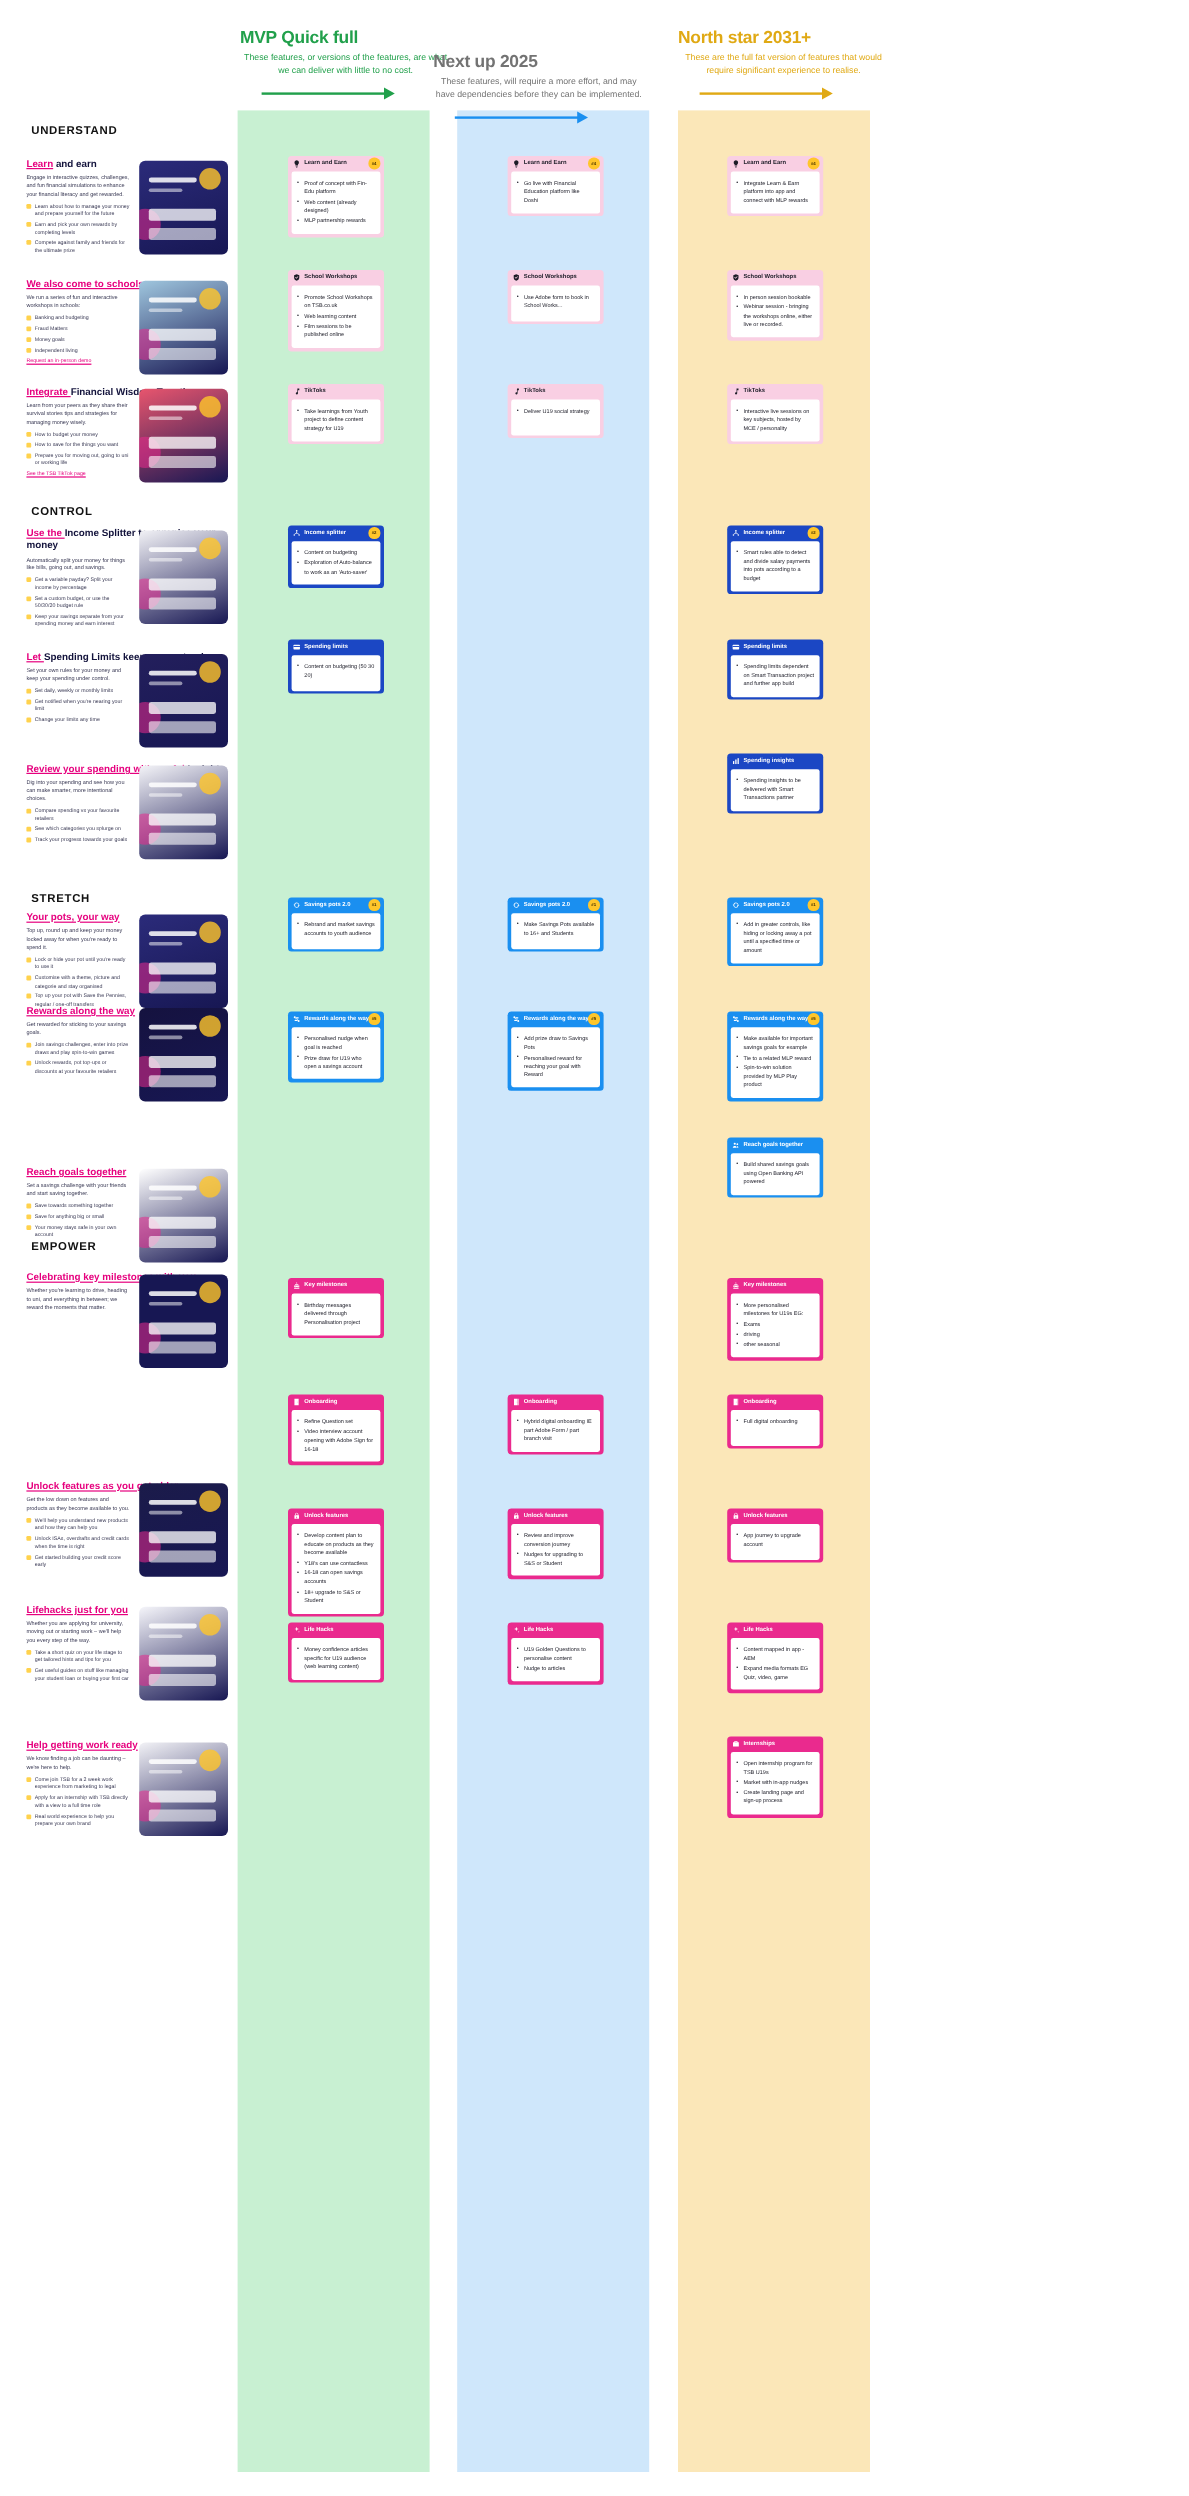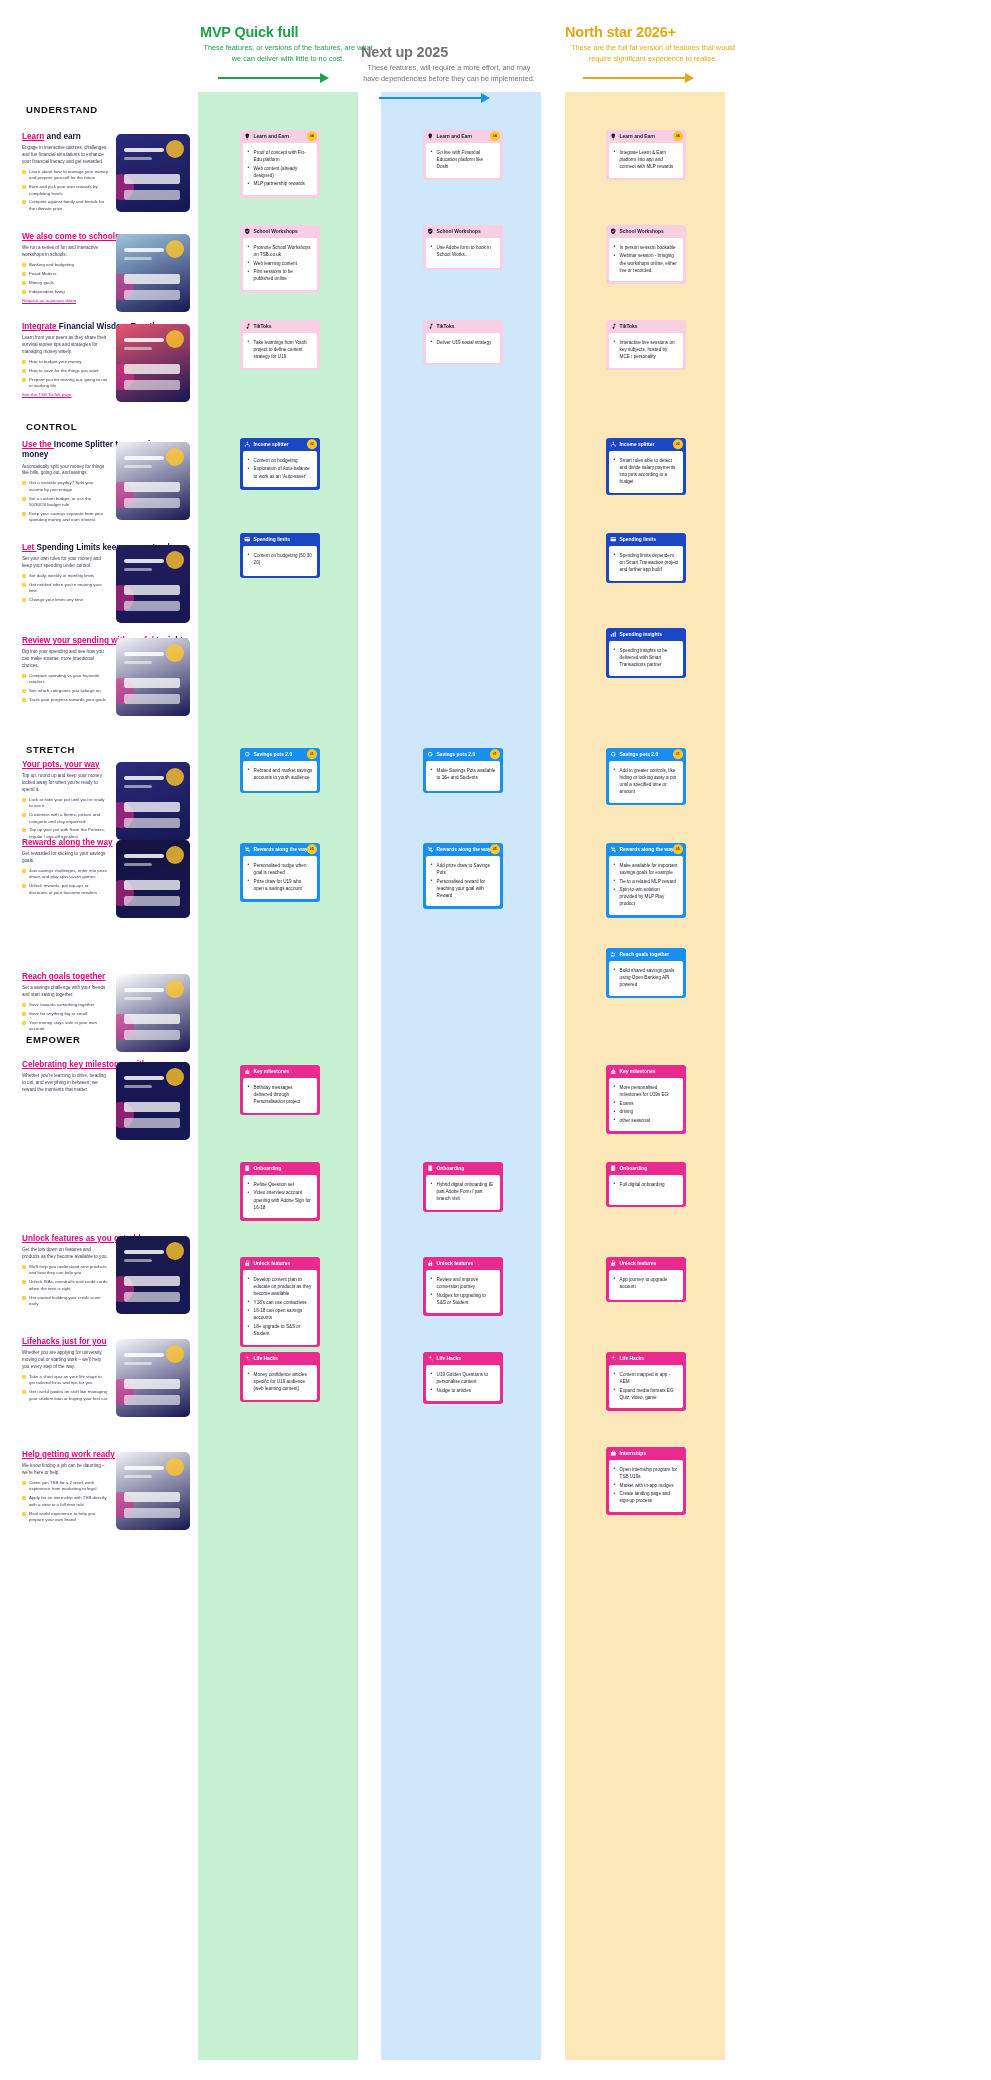--- a/index.html
+++ b/index.html
@@ -90,21 +90,21 @@
   </div>
   <div class="col-head h-next">
     <h2>Next up 2025</h2>
     <p>These features, will require a more effort, and may have dependencies before they can be implemented.</p>
     <div class="arrow">
         <span class="line"></span>
         <span class="head"></span>
       </div>
   </div>
   <div class="col-head h-north">
-    <h2>North star 2026+</h2>
+    <h2>North star 2031+</h2>
     <p>These are the full fat version of features that would require significant experience to realise.</p>
     <div class="arrow">
         <span class="line"></span>
         <span class="head"></span>
       </div>
   </div>
 
   <div class="sec-label" style="top:104px">UNDERSTAND</div>
   <div class="sec-label" style="top:421px">CONTROL</div>
   <div class="sec-label" style="top:744px">STRETCH</div>

